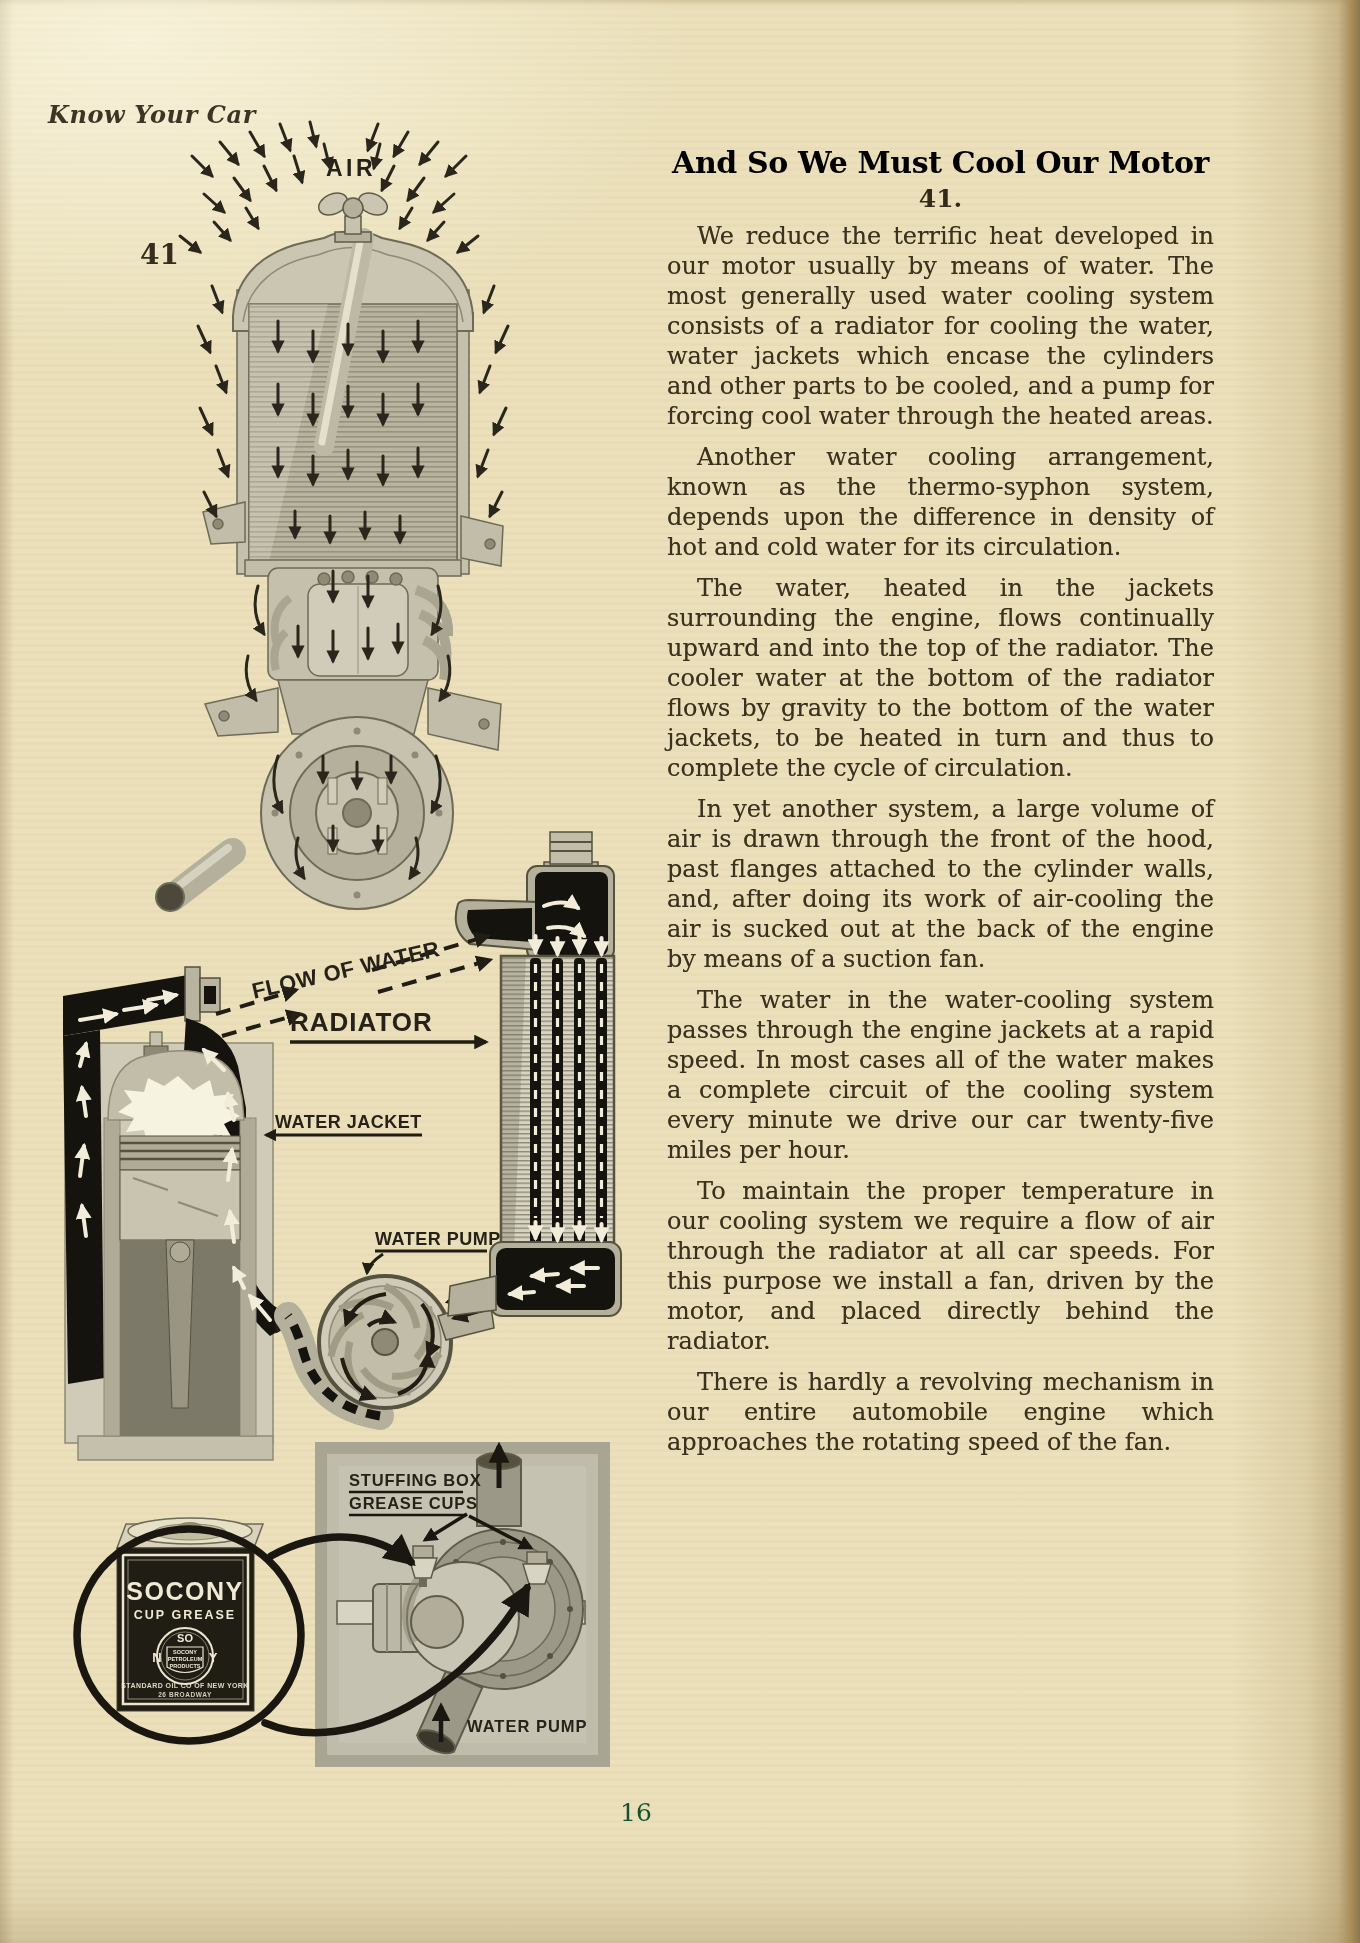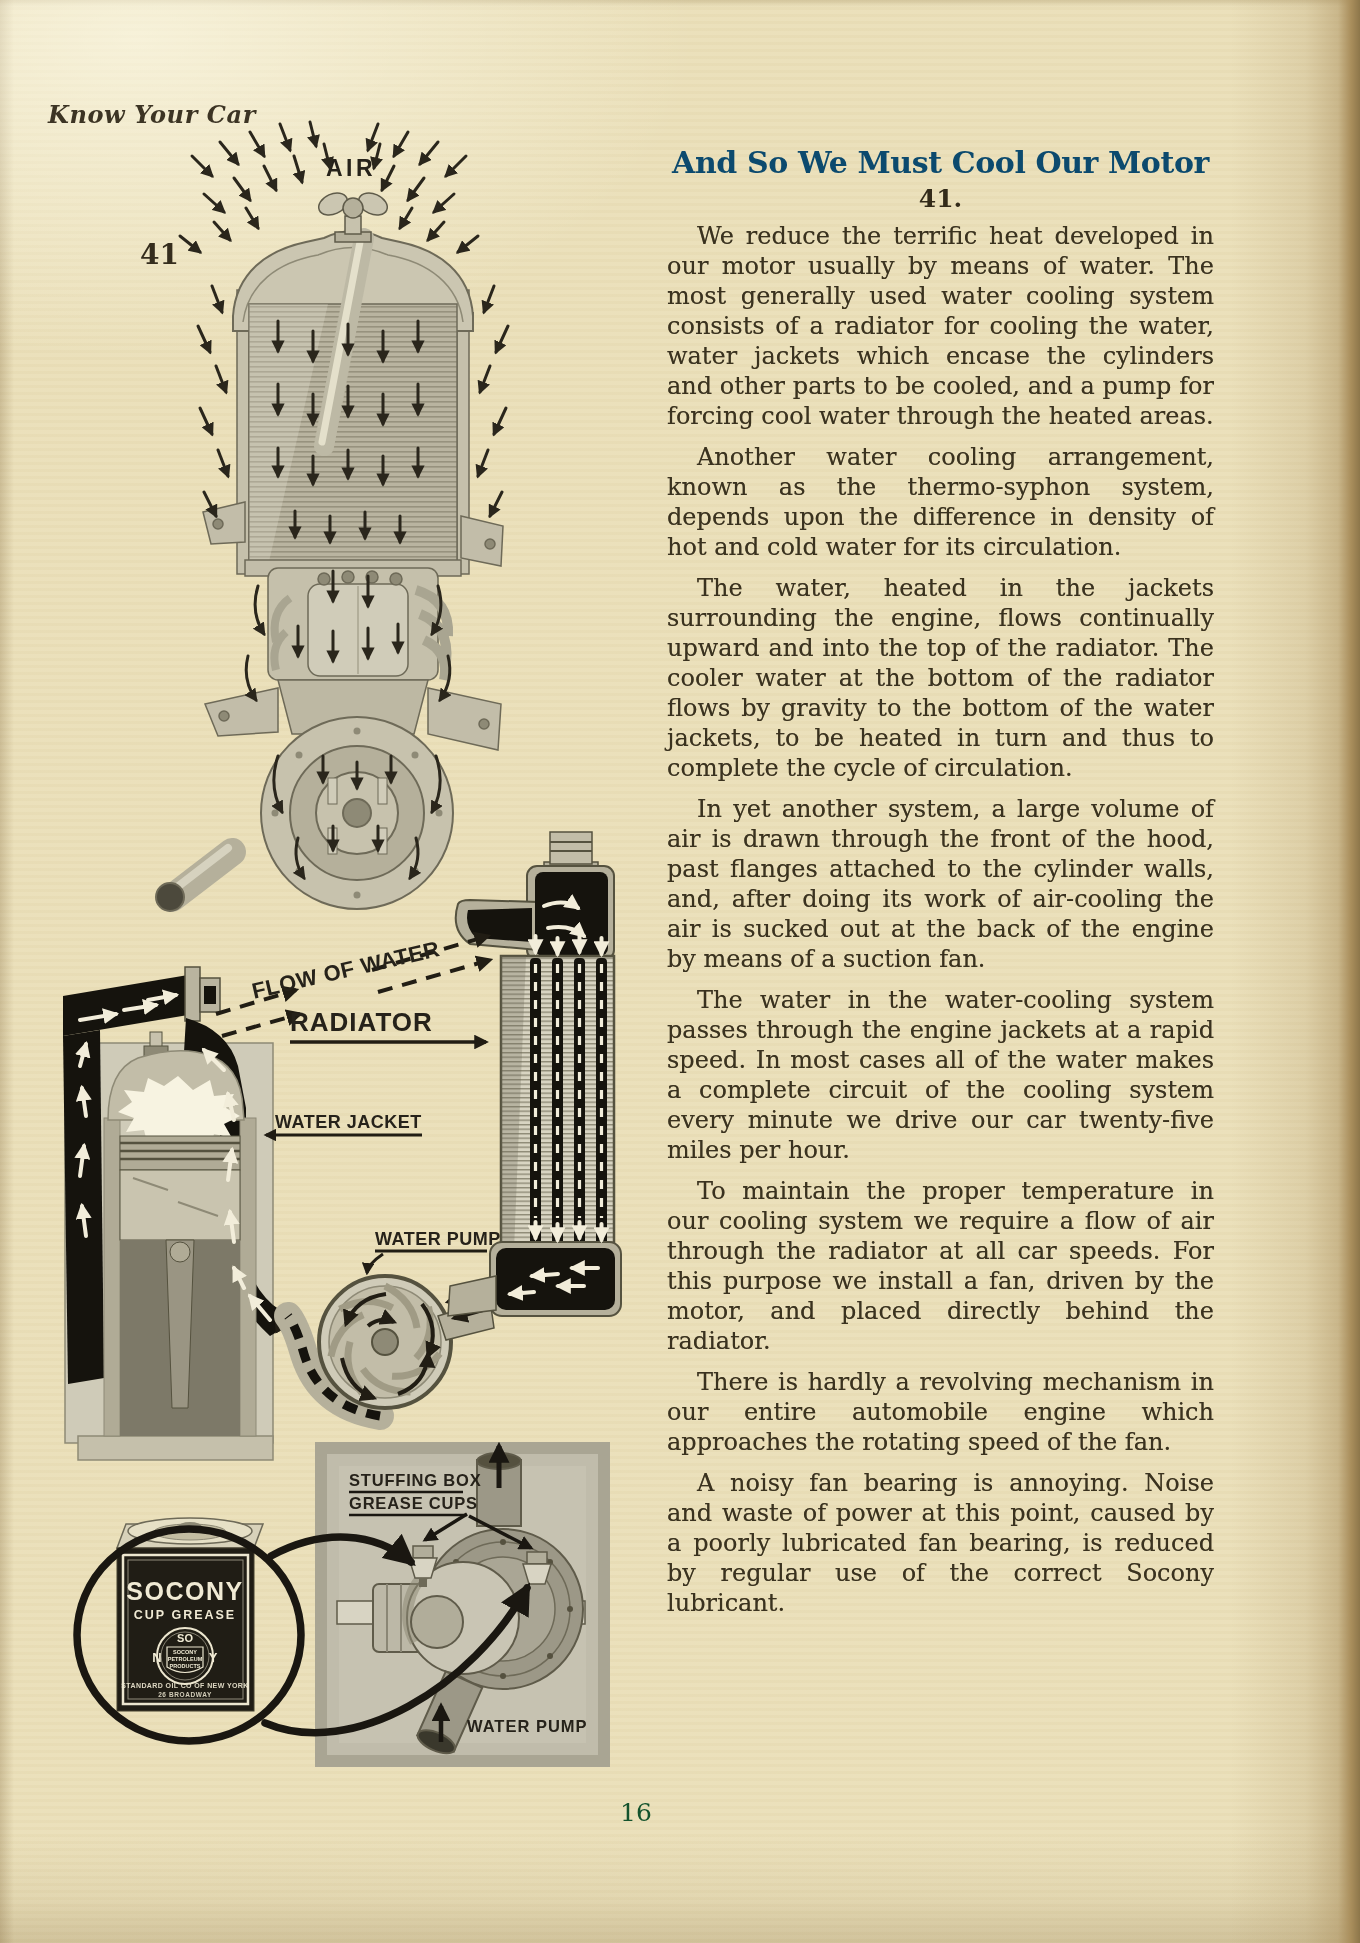--- a/index.html
+++ b/index.html
@@ -14,21 +14,21 @@
       linear-gradient(0deg, rgba(125,100,55,.24) 0px, rgba(125,100,55,.08) 45px, rgba(125,100,55,0) 110px),
       repeating-linear-gradient(180deg, rgba(195,175,120,.055) 0px, rgba(195,175,120,.055) 3px, rgba(255,250,228,.05) 3px, rgba(255,250,228,.05) 7px),
       #eadfb9;
     color:#37301f;
   }
   .abs{position:absolute;}
   .running-header{left:48px;top:100px;font-style:italic;font-weight:700;font-size:24px;letter-spacing:.6px;color:#3c3424;}
   .margin-number{left:140px;top:238px;font-weight:700;font-size:28px;color:#352d1d;}
   .page-number{left:620px;top:1798px;font-size:25px;color:#14532d;}
   .article{left:667px;top:146px;width:547px;}
-  .article .title{font-weight:700;font-size:30px;line-height:1.12;letter-spacing:-.4px;text-align:center;margin:0 0 4px 0;white-space:nowrap;color:#0c4a6e;}
+  .article .title{font-weight:700;font-size:30px;line-height:1.12;letter-spacing:-.4px;text-align:center;margin:0 0 4px 0;white-space:nowrap;color:#000000;}
   .article .section-no{font-weight:700;font-size:25px;text-align:center;margin:4px 0 8px 0;color:#332b1a;}
   .article p{font-size:24px;line-height:30px;text-align:justify;text-indent:30px;margin:0 0 11px 0;color:#3a321f;text-shadow:0 0 .4px rgba(58,50,31,.55);}
   svg text{font-family:"Liberation Sans",sans-serif;font-weight:700;fill:#26221a;}
   svg .wtxt{fill:#f0ead4;}
 </style>
 </head>
 <body>
 
 <div class="abs running-header">Know Your Car</div>
 <div class="abs margin-number">41</div>
@@ -479,16 +479,15 @@
 <div class="abs article">
   <h1 class="title">And So We Must Cool Our Motor</h1>
   <div class="section-no">41.</div>
   <p>We reduce the terrific heat developed in our motor usually by means of water.  The most generally used water cooling system consists of a radiator for cooling the water, water jackets which encase the cylinders and other parts to be cooled, and a pump for forcing cool water through the heated areas.</p>
   <p>Another water cooling arrangement, known as the thermo-syphon system, depends upon the difference in density of hot and cold water for its circulation.</p>
   <p>The water, heated in the jackets surrounding the engine, flows continually upward and into the top of the radiator.  The cooler water at the bottom of the radiator flows by gravity to the bottom of the water jackets, to be heated in turn and thus to complete the cycle of circulation.</p>
   <p>In yet another system, a large volume of air is drawn through the front of the hood, past flanges attached to the cylinder walls, and, after doing its work of air-cooling the air is sucked out at the back of the engine by means of a suction fan.</p>
   <p>The water in the water-cooling system passes through the engine jackets at a rapid speed.  In most cases all of the water makes a complete circuit of the cooling system every minute we drive our car twenty-five miles per hour.</p>
   <p>To maintain the proper temperature in our cooling system we require a flow of air through the radiator at all car speeds.  For this purpose we install a fan, driven by the motor, and placed directly behind the radiator.</p>
   <p>There is hardly a revolving mechanism in our entire automobile engine which approaches the rotating speed of the fan.</p>
-  <p>A noisy fan bearing is annoying.  Noise and waste of power at this point, caused by a poorly lubricated fan bearing, is reduced by regular use of the correct Socony lubricant.</p>
 </div>
 
 <div class="abs page-number">16</div>
 
 </body></html>

